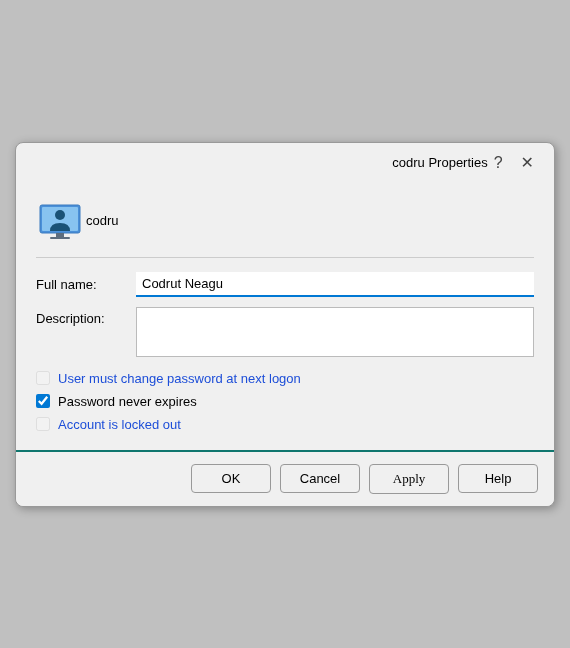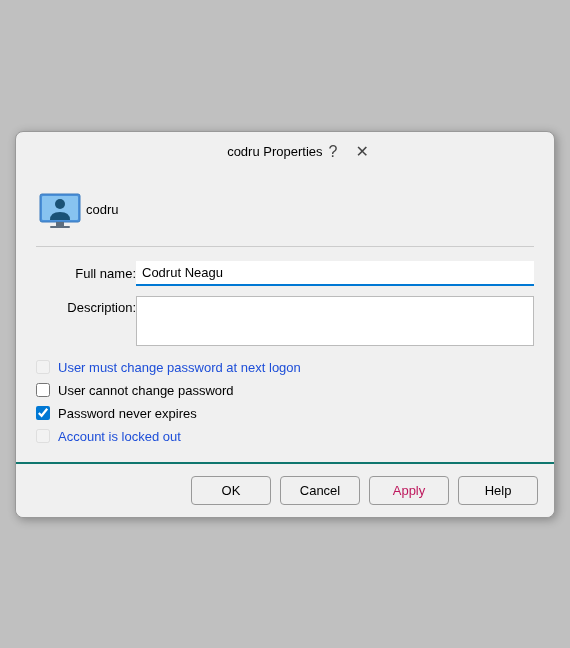--- a/index.html
+++ b/index.html
@@ -25,21 +25,21 @@
       border: 1px solid #999;
       border-radius: 8px;
       box-shadow: 2px 2px 10px rgba(0,0,0,0.3);
       display: flex;
       flex-direction: column;
     }
 
     .title-bar {
       display: flex;
       align-items: center;
-      justify-content: center;
+      justify-content: flex-end;
       padding: 10px 14px 6px 14px;
       border-radius: 8px 8px 0 0;
       margin-left: 32px;
     }
 
     .title-bar-left {
       font-size: 13px;
       color: #000;
       font-weight: 400;
     }
@@ -116,21 +116,21 @@
     
     .form-row {
       display: flex;
       align-items: center;
       margin-bottom: 10px;
     }
 
     .form-label {
       width: 100px;
       font-size: 13px;
-      text-align: right;
+      text-align: left;
       flex-shrink: 0;
     }
 
     .form-input {
       flex: 1;
       border: none;
       border-bottom: 2px solid #0078d4;
       background: white;
       padding: 4px 6px;
       font-size: 13px;
@@ -211,22 +211,23 @@
       padding: 6px 14px;
       font-size: 13px;
       font-family: inherit;
       background: #f0f0f0;
       border: 1px solid #999;
       border-radius: 4px;
       cursor: pointer;
     }
 
     .footer-btn:disabled {
-      color: #be185d;
+      color: #000000;
       cursor: default;
+      font-family: Liberation Serif, serif;
     }
 
     
     .user-avatar {
       width: 48px;
       height: 48px;
     }
   </style>
 </head>
 <body>
@@ -272,24 +273,20 @@
       <textarea class="form-input description" style=""></textarea>
     </div>
 
     <div class="checkbox-section">
 
       <div class="checkbox-row disabled">
         <input type="checkbox" id="cb1" disabled="" style="">
         <label for="cb1">User must change password at next logon</label>
       </div>
 
-      <div class="checkbox-row">
-        <input type="checkbox" id="cb2" style="">
-        <label for="cb2">User cannot change password</label>
-      </div>
 
       <div class="checkbox-row">
         <input type="checkbox" id="cb3" checked="" style="">
         <label for="cb3">Password never expires</label>
       </div>
 
 
       <div class="checkbox-row disabled">
         <input type="checkbox" id="cb5" disabled="" style="">
         <label for="cb5">Account is locked out</label>

